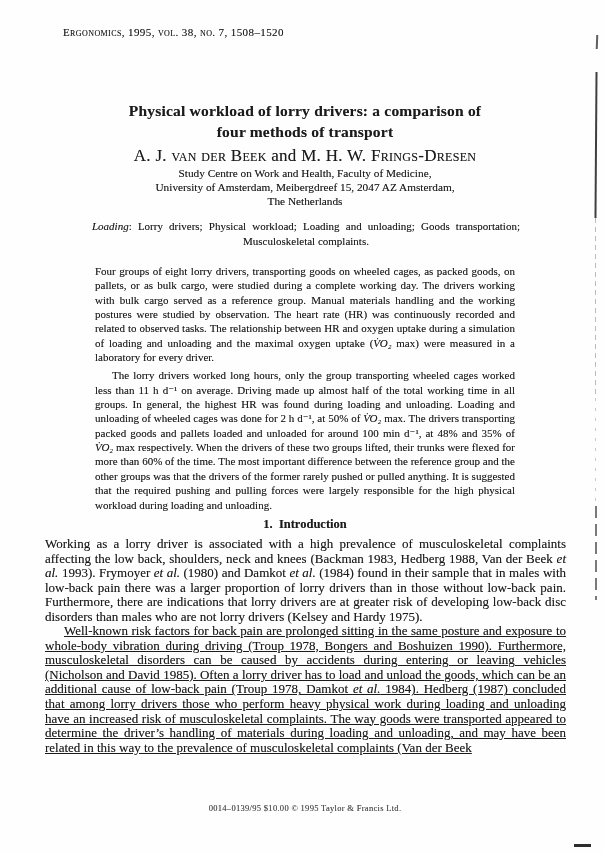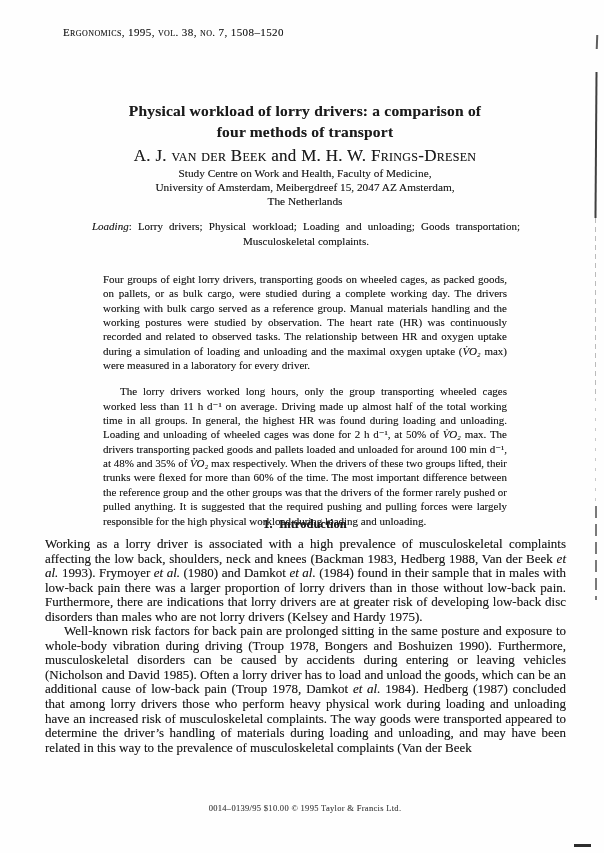--- a/index.html
+++ b/index.html
@@ -78,21 +78,21 @@
   .abstract {
     position: absolute;
     left: 91px;
     top: 260px;
     width: 428px;
     font-size: 11px;
     line-height: 14.35px;
     text-align: justify;
   }
   .abstract p {
-    margin: 12px;
+    margin: 4px;
   }
   .abstract p.indented {
     text-indent: 17px;
   }
 
   .section-heading {
     position: absolute;
     left: 0;
     top: 517px;
     width: 610px;
@@ -108,20 +108,21 @@
     width: 521px;
     font-size: 13px;
     line-height: 14.55px;
     text-align: justify;
   }
   .intro p {
     margin: 0;
   }
   .intro p.indented {
     text-indent: 19px;
+    text-decoration: underline;
   }
 
   .page-footer {
     position: absolute;
     left: 0;
     top: 803px;
     width: 610px;
     text-align: center;
     font-size: 8.5px;
     color: #4a4a4a;

